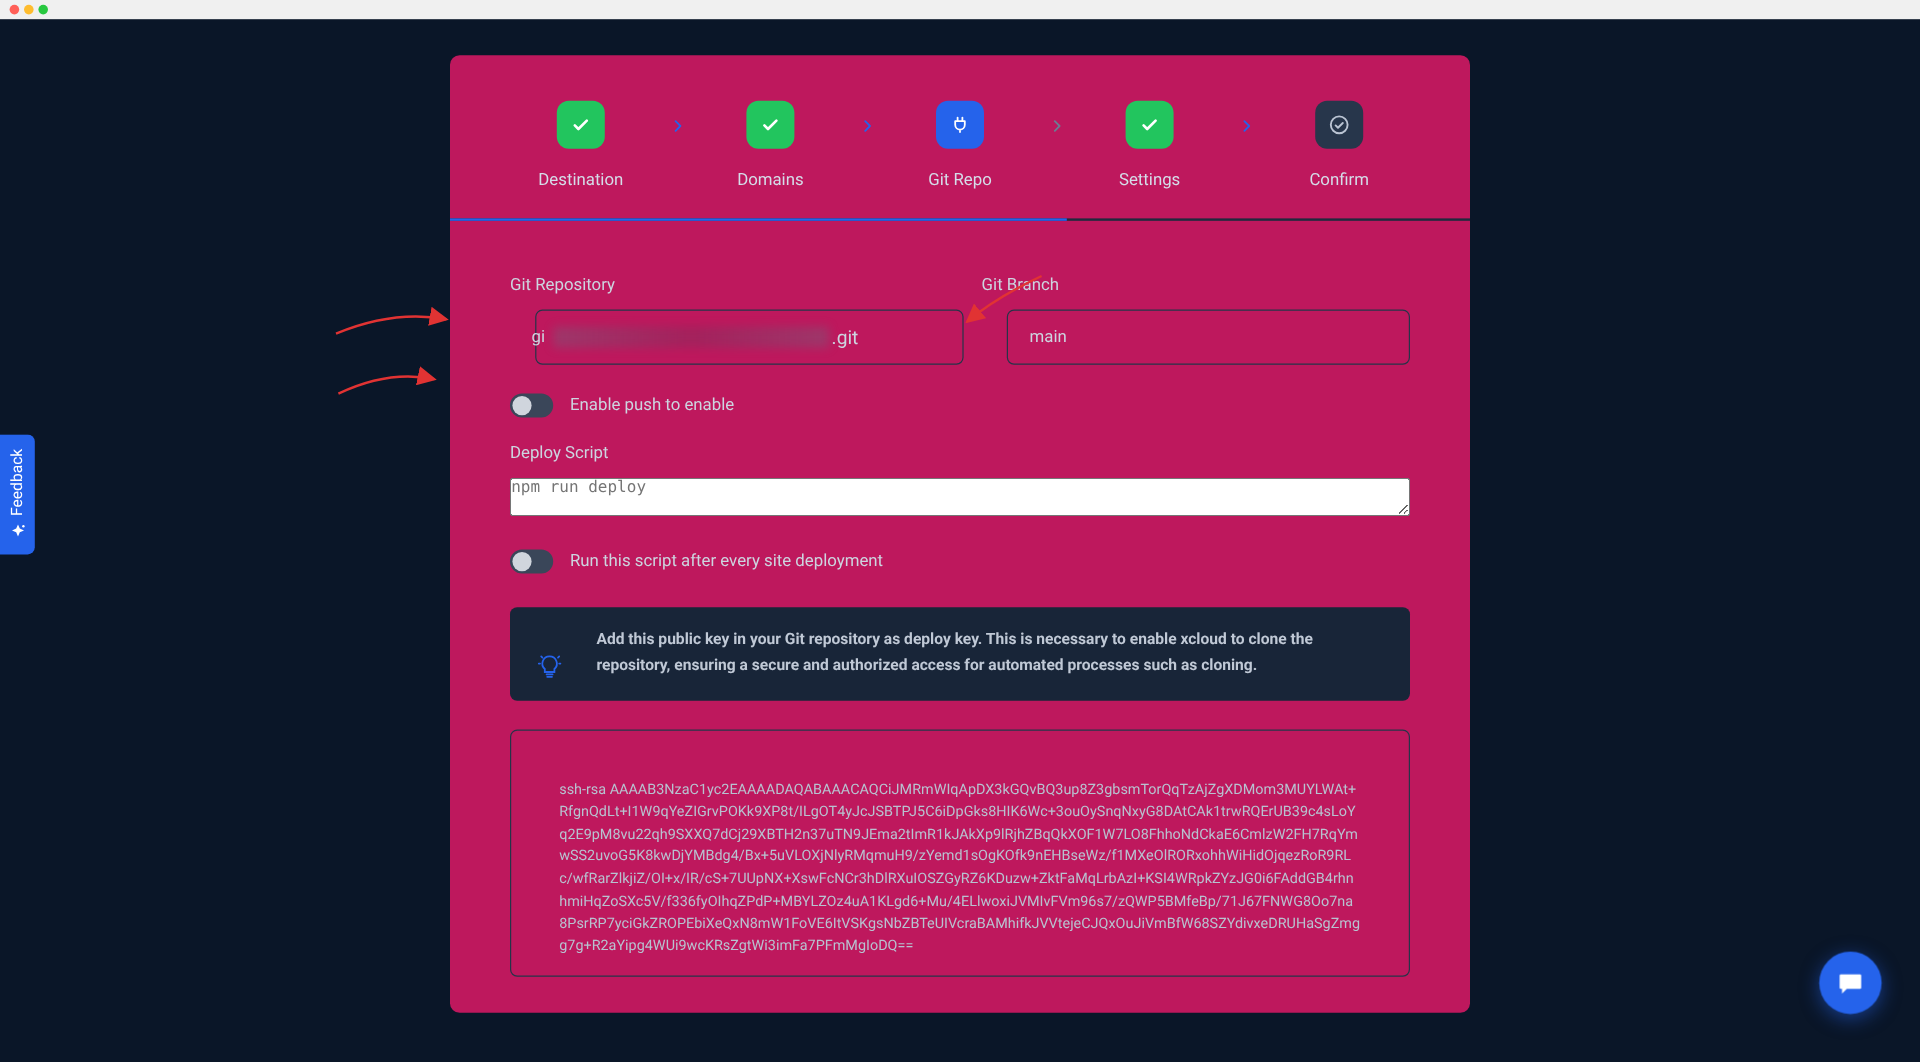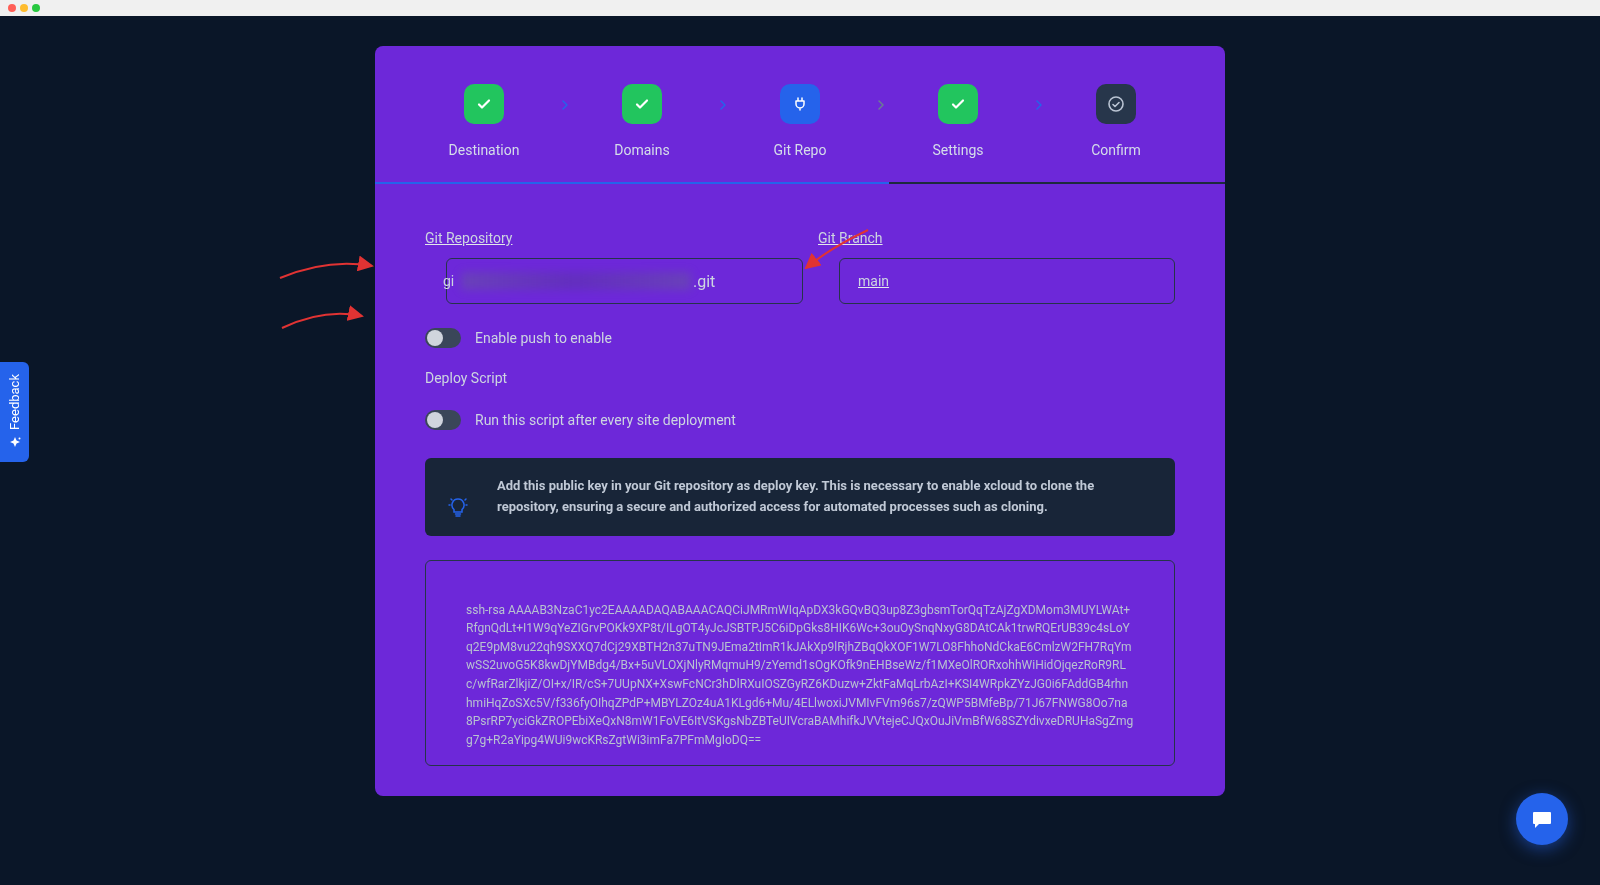--- a/index.html
+++ b/index.html
@@ -21,21 +21,21 @@
       gap: 4px;
     }
     .titlebar .dot { width: 8px; height: 8px; border-radius: 50%; }
     .dot.red { background: #ff5f57; }
     .dot.yellow { background: #febc2e; }
     .dot.green { background: #28c840; }
 
     .container {
       max-width: 850px;
       margin: 30px auto 0;
-      background: #6d28d9;
+      background: #be185d;
       border-radius: 8px;
       padding-bottom: 30px;
     }
 
     .stepper {
       display: flex;
       justify-content: space-around;
       align-items: flex-start;
       padding: 38px 30px 0;
       position: relative;
@@ -77,21 +77,21 @@
     .underline-bar::before {
       content: '';
       position: absolute;
       left: 0;
       width: 60.5%;
       height: 2px;
       background: #2563eb;
     }
 
     .form-area { padding: 46px 50px 0; }
-    .row { display: flex; gap: 36px; text-decoration: underline; }
+    .row { display: flex; gap: 36px; }
     .field { flex: 1; display: flex; flex-direction: column; gap: 12px; }
     .field label { font-size: 14px; color: #cdd5e0; }
     .field input[type="text"], .field textarea {
       background: transparent;
       border: 1px solid #263449;
       border-radius: 6px;
       padding: 14px 18px;
       color: #cdd5e0;
       font-size: 14px;
       font-family: inherit;
@@ -330,20 +330,21 @@
     </div>
 
     <div class="toggle-row">
       <div class="toggle">
           <div class="knob"></div>
         </div>
       <span class="toggle-label">Enable push to enable</span>
     </div>
 
     <label class="deploy-label">Deploy Script</label>
+    <textarea style="width: 100%;" placeholder="npm run deploy"></textarea>
 
     <div class="toggle-row">
       <div class="toggle">
           <div class="knob"></div>
         </div>
       <span class="toggle-label">Run this script after every site deployment</span>
     </div>
 
     <div class="info-box">
       <div class="bulb">

